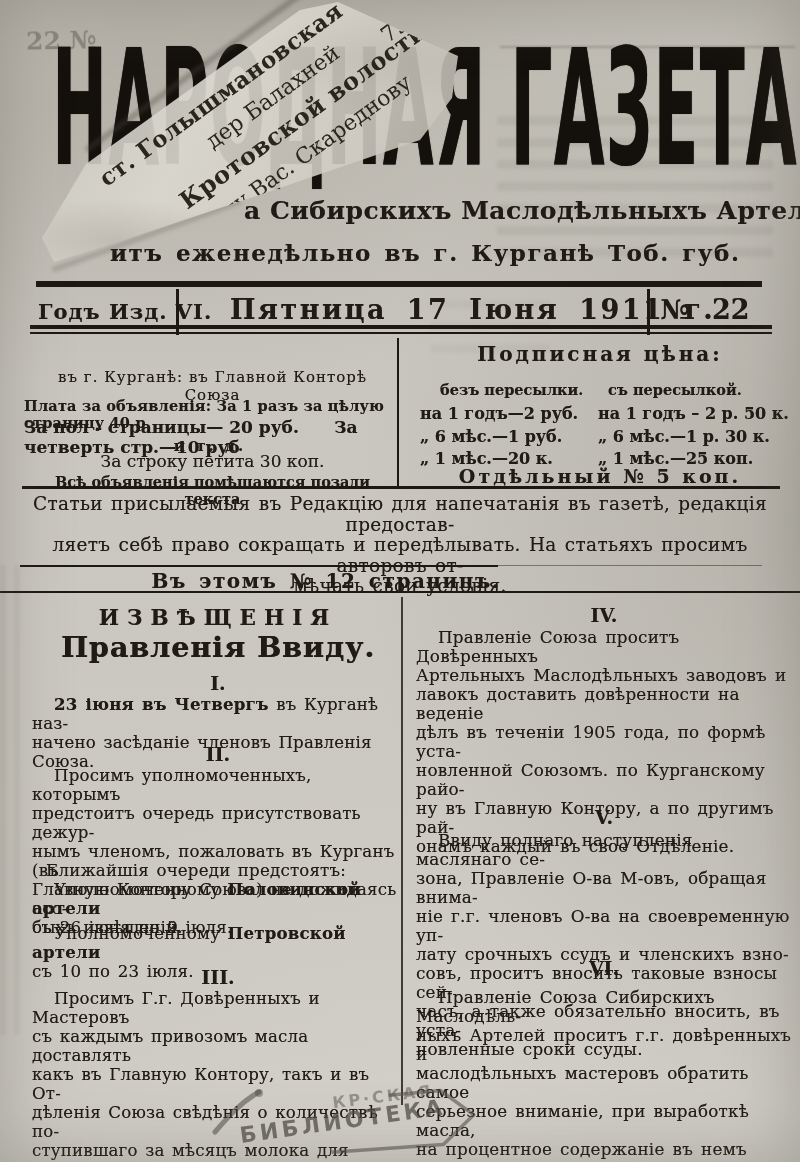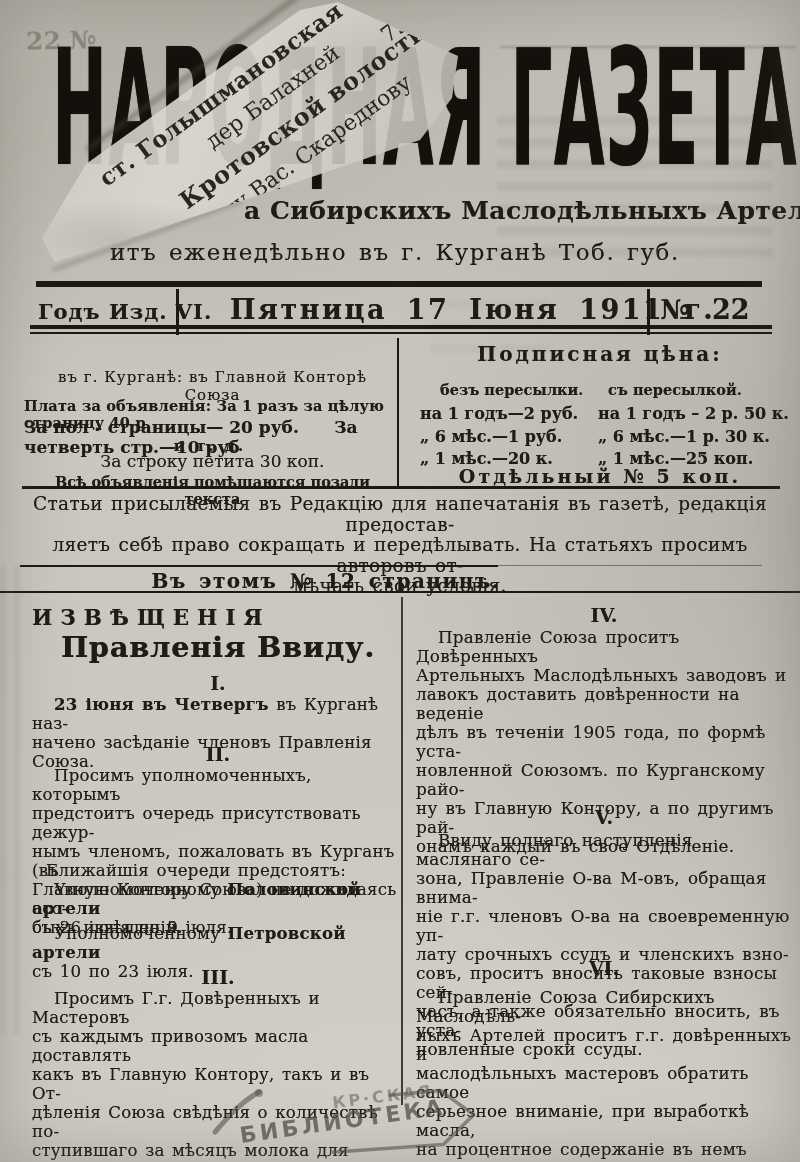--- a/index.html
+++ b/index.html
@@ -32,21 +32,21 @@
       rgba(105,100,88,.22) 0 6px, transparent 6px 14px);
     filter:blur(1.2px);opacity:.35;}
   .scratch{background:rgba(110,104,93,.4);filter:blur(1px);}
 
   
   .title{left:52px;top:28px;font-family:"DejaVu Sans","Liberation Sans",sans-serif;
     font-weight:bold;font-size:122px;line-height:1;letter-spacing:2px;white-space:nowrap;
     transform:scale(.54,1.32);transform-origin:left top;color:#14100b;
     text-shadow:0 0 1px rgba(20,16,11,.8);}
   .subtitle{left:244px;top:196px;font-size:25px;font-weight:bold;letter-spacing:.5px;white-space:nowrap;}
-  .freq{left:110px;top:239px;font-size:23px;font-weight:normal;letter-spacing:1.5px;word-spacing:3px;white-space:nowrap;}
+  .freq{left:110px;top:239px;font-size:23px;font-weight:bold;letter-spacing:1.5px;word-spacing:3px;white-space:nowrap;}
 
   
   .addr-label{left:28px;top:0;width:440px;height:300px;z-index:30;
     clip-path:polygon(14px 238px,26px 262px,96px 240px,222px 198px,392px 140px,424px 98px,430px 56px,310px 2px,272px 10px,58px 164px);
     background:
       linear-gradient(115deg, rgba(201,198,190,.86), rgba(219,216,208,.9) 38%, rgba(208,204,196,.88) 70%, rgba(188,184,175,.84));
   }
   .addr-label::before{content:"";position:absolute;inset:0;
     background:radial-gradient(ellipse 160px 60px at 20% 80%, rgba(140,134,122,.3), transparent 70%),
                radial-gradient(ellipse 180px 70px at 80% 20%, rgba(150,145,133,.22), transparent 70%);}
@@ -103,21 +103,21 @@
   
   .notice{left:30px;top:494px;width:740px;font-size:18.5px;line-height:20.5px;letter-spacing:.3px;word-spacing:2px;}
   .pages-line{left:0px;top:569px;width:652px;font-size:20px;letter-spacing:1.5px;word-spacing:4px;}
 
   
   .lc{left:32px;width:372px;}
   .rc{left:416px;width:376px;}
   .colp{font-size:16.6px;line-height:19px;letter-spacing:.2px;word-spacing:2px;text-indent:22px;}
   .rc.colp{font-size:16.8px;word-spacing:2.5px;}
   .secnum{font-size:19px;font-weight:bold;text-align:center;}
-  .h-small{top:605px;font-size:21.5px;font-weight:bold;letter-spacing:8px;text-align:left;}
+  .h-small{top:605px;font-size:21.5px;font-weight:bold;letter-spacing:8px;text-align:center;}
   .h-big{top:630px;font-size:28.5px;font-weight:bold;letter-spacing:1px;text-align:center;
     text-shadow:.5px 0 0 rgba(32,27,20,.9);}
   .noindent{text-indent:14px;}
 
   
   .stampwrap{left:230px;top:1080px;width:290px;height:82px;transform:rotate(-3deg);z-index:40;}
   .pencil{left:205px;top:1086px;width:70px;height:52px;z-index:40;}
 </style>
 </head>
 <body>

